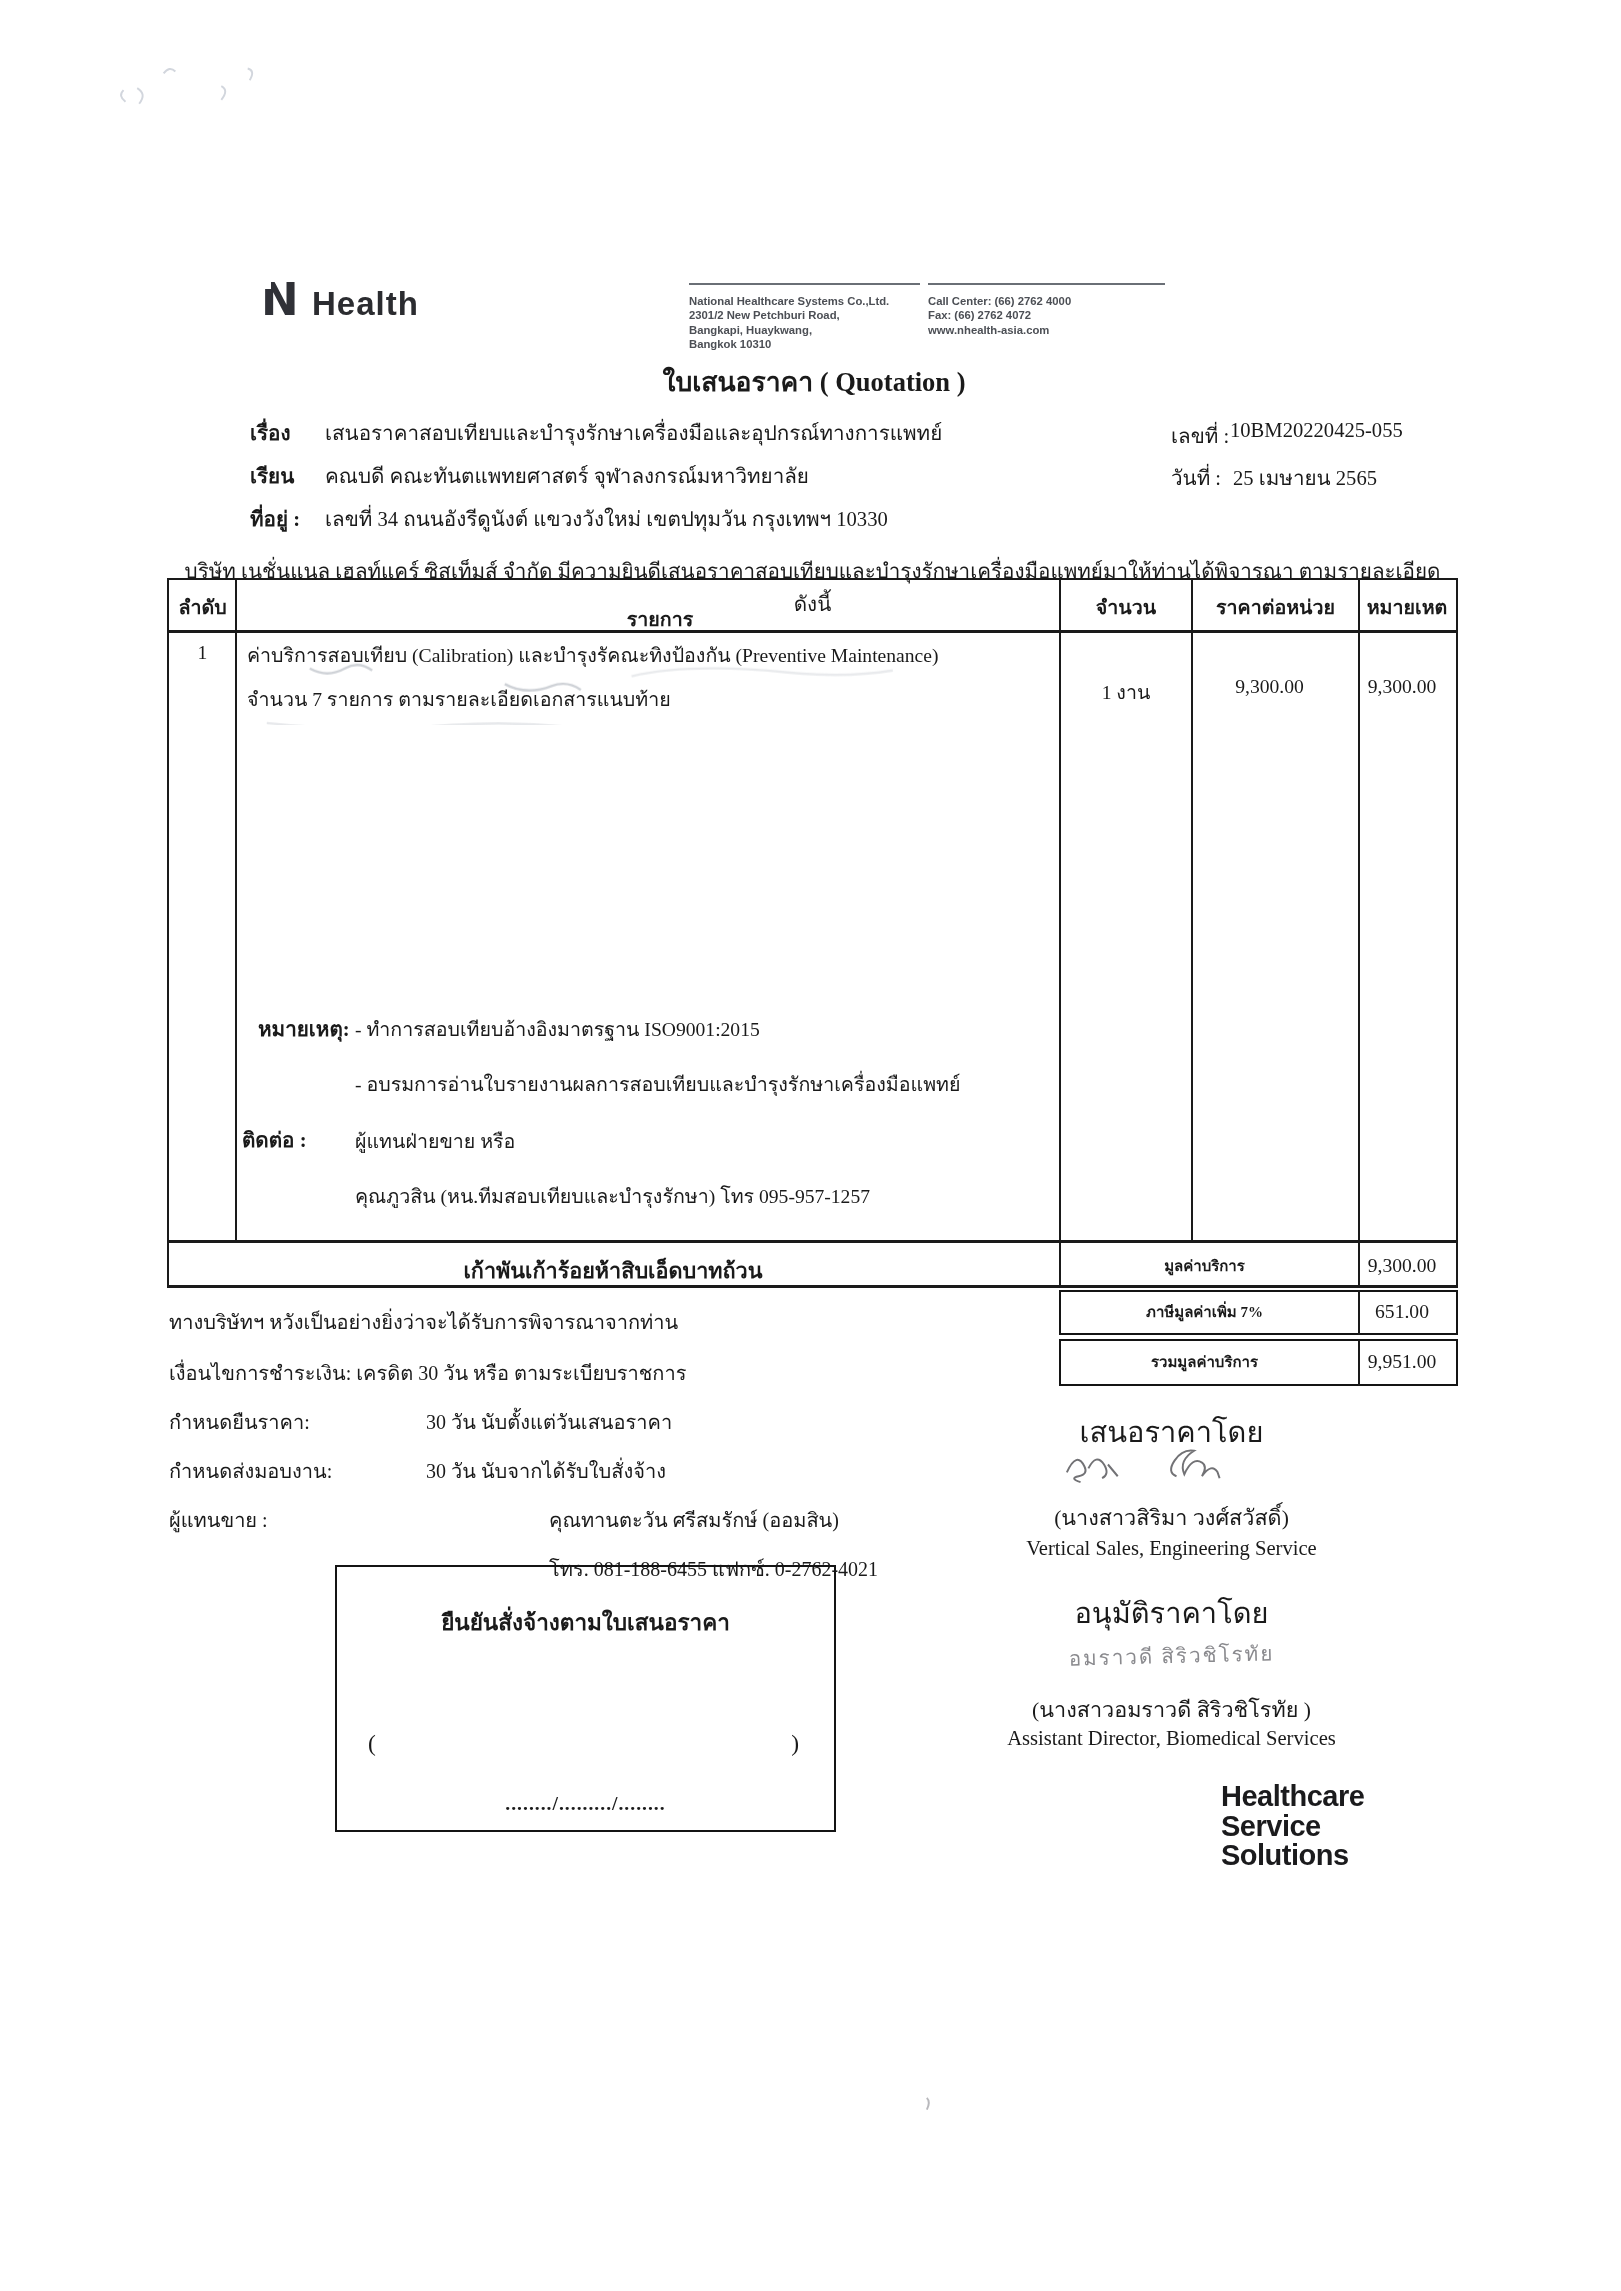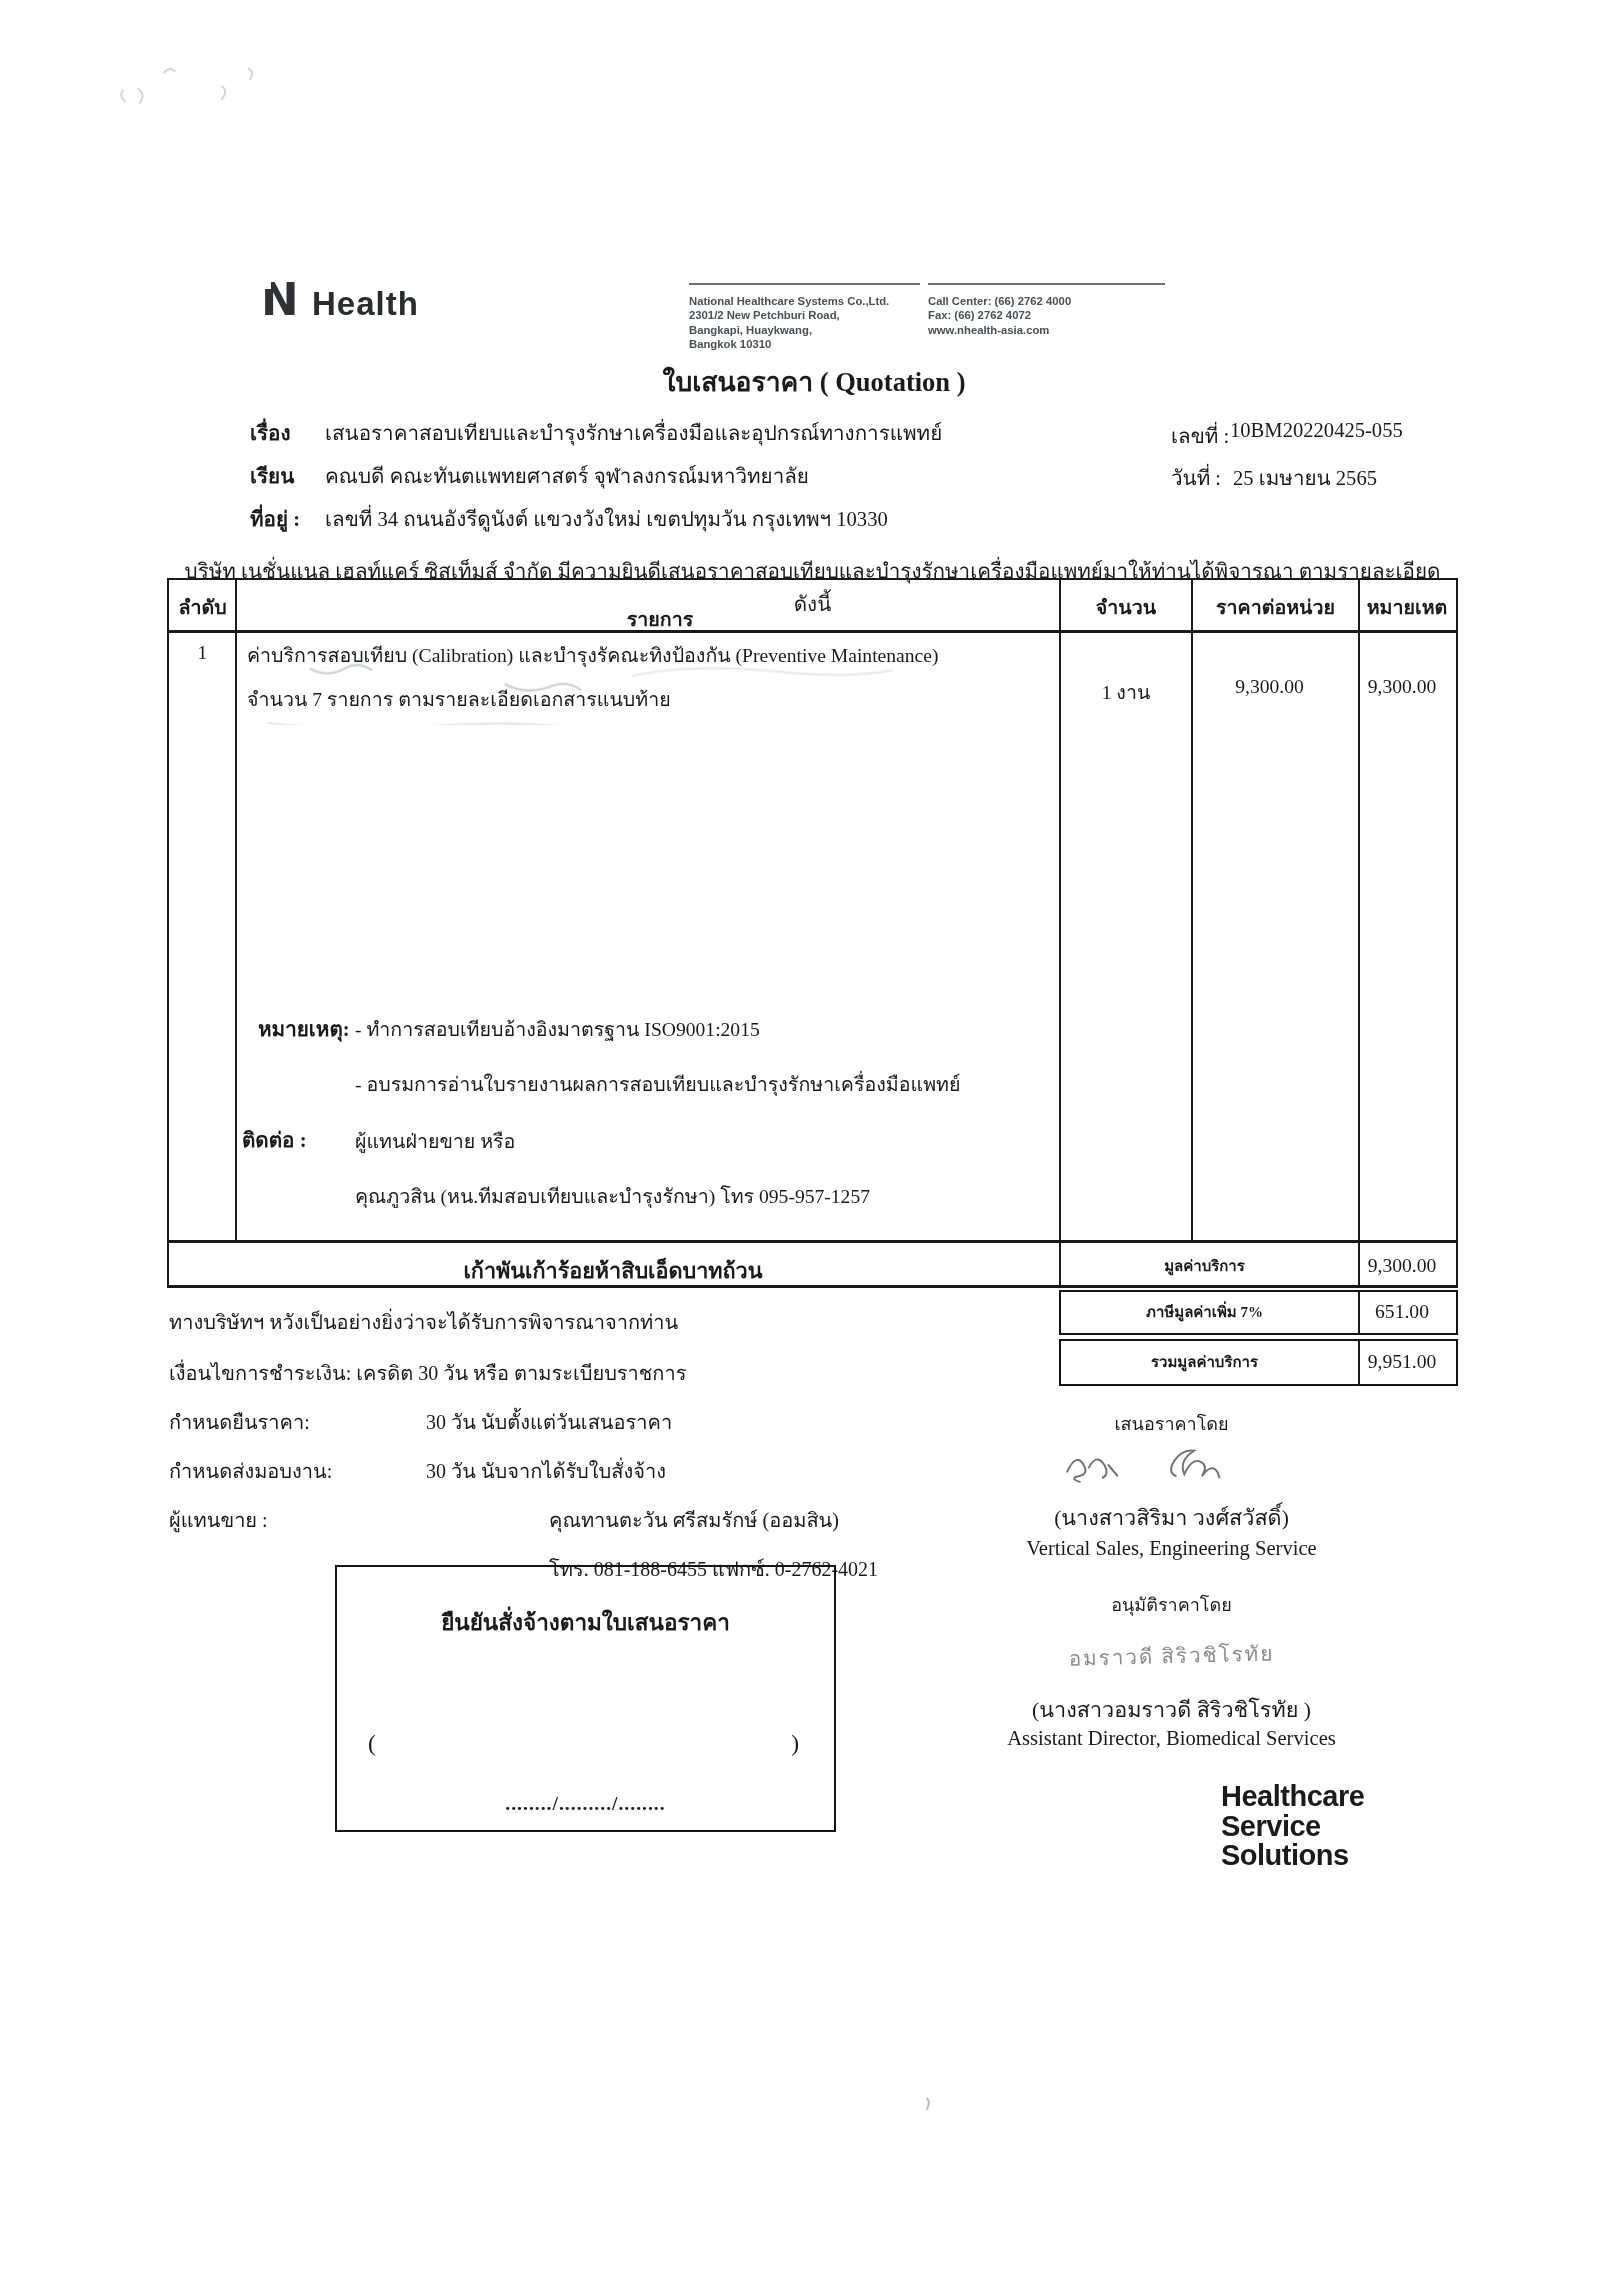--- a/index.html
+++ b/index.html
@@ -30,21 +30,21 @@
   
   .tline{position:absolute;background:#1a1a1a;}
   .th{font-size:19.6px;font-weight:bold;}
   .cell{font-size:19.6px;}
   .words{font-size:21.6px;font-weight:bold;}
   .tot-label{font-size:15px;font-weight:bold;}
   .tot-val{font-size:19.6px;}
 
   .terms{font-size:20px;}
 
-  .sig-label{font-size:18px;}
+  .sig-label{font-size:29px;}
   .sig-name{font-size:21.6px;}
   .sig-title{font-size:20.6px;}
   .hand-th{font-size:20.6px;color:#8a8a8e;transform:rotate(-1.5deg);letter-spacing:2px;}
 
   .confirm-box{border:2.9px solid #141414;}
   .confirm-title{font-size:22.5px;font-weight:bold;}
   .confirm-paren{font-size:23.5px;}
   .confirm-dots{font-size:19.6px;font-weight:bold;letter-spacing:1px;}
 
   .hss{font-family:"Liberation Sans","DejaVu Sans",sans-serif;font-weight:bold;font-size:29px;line-height:1.02;color:#1b1b1d;letter-spacing:-0.5px;}

